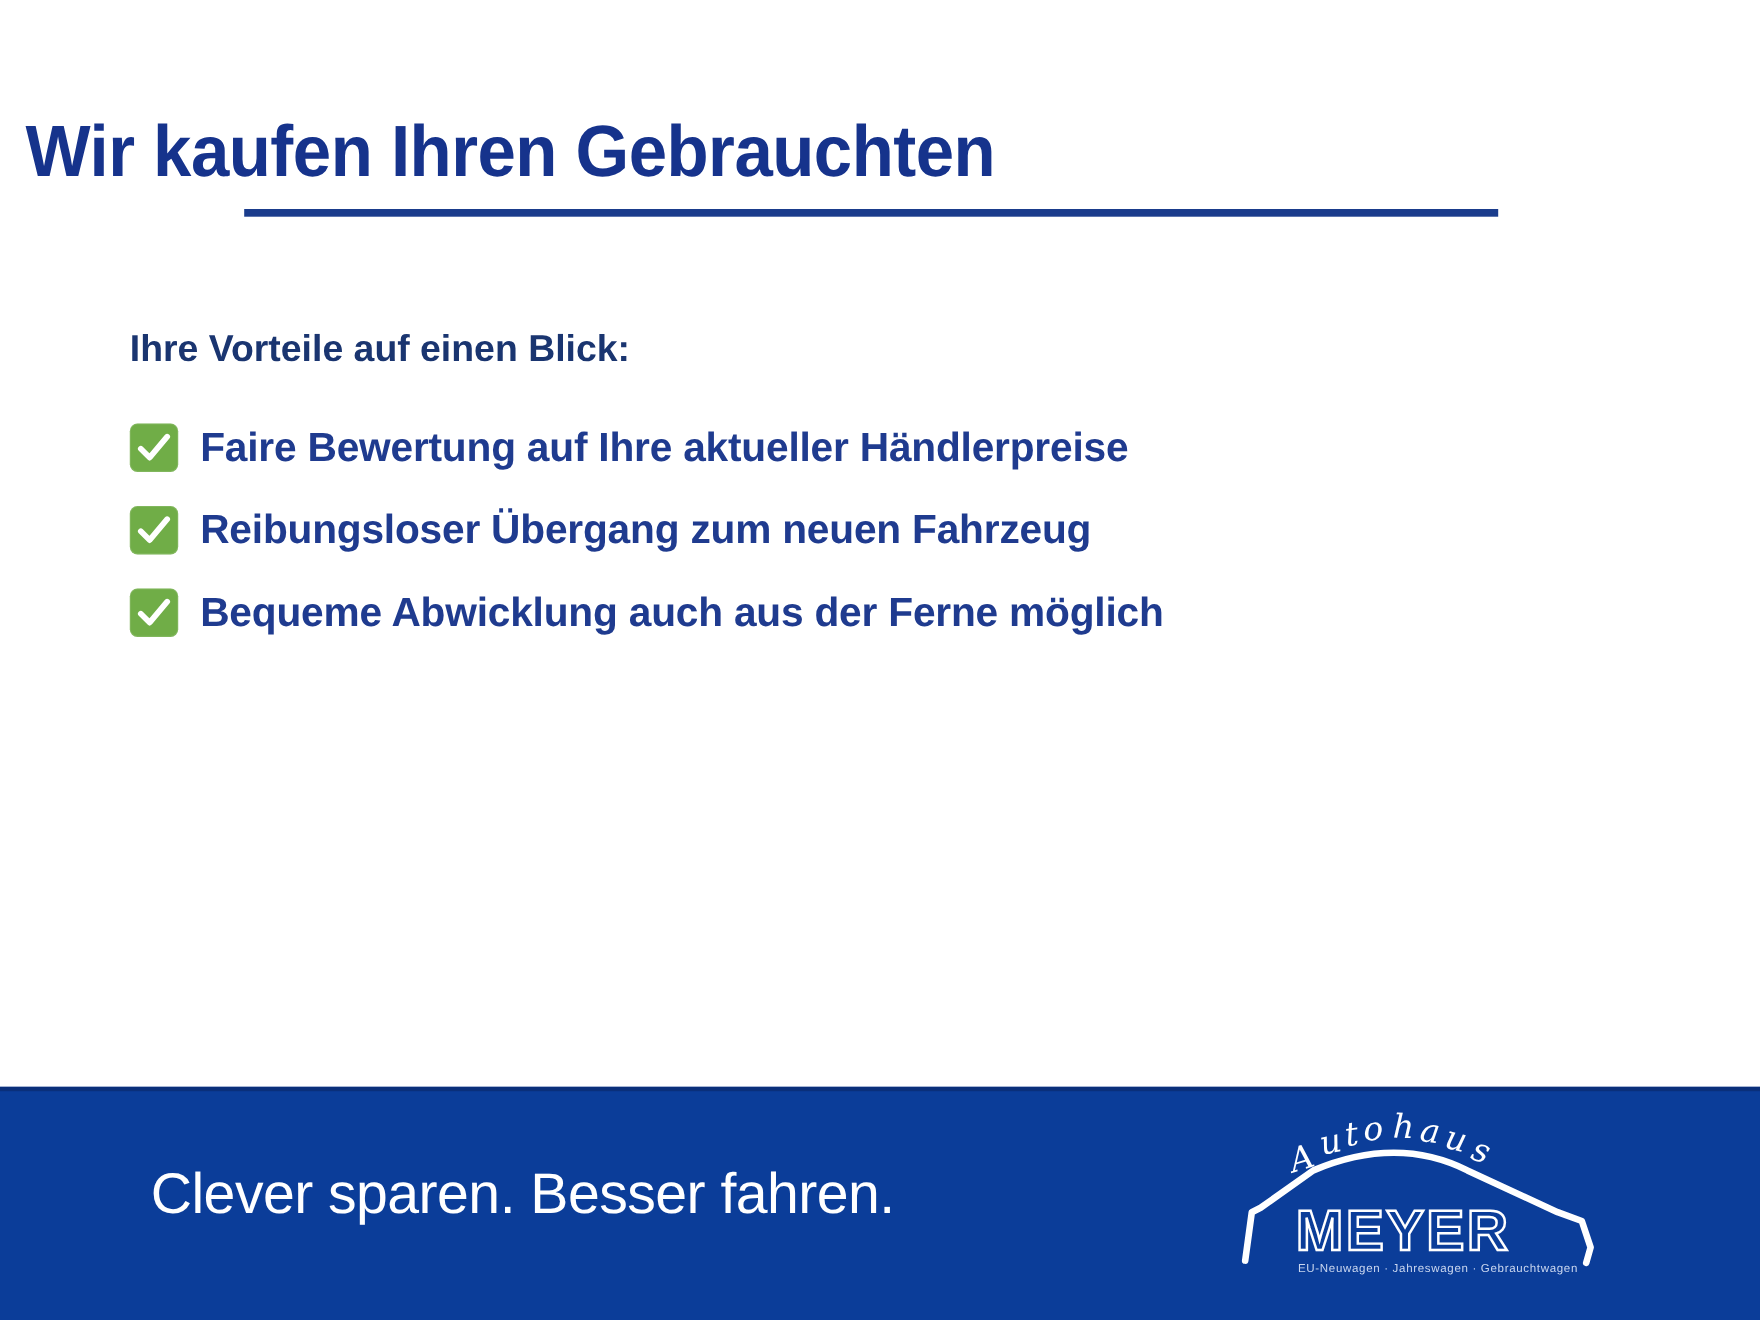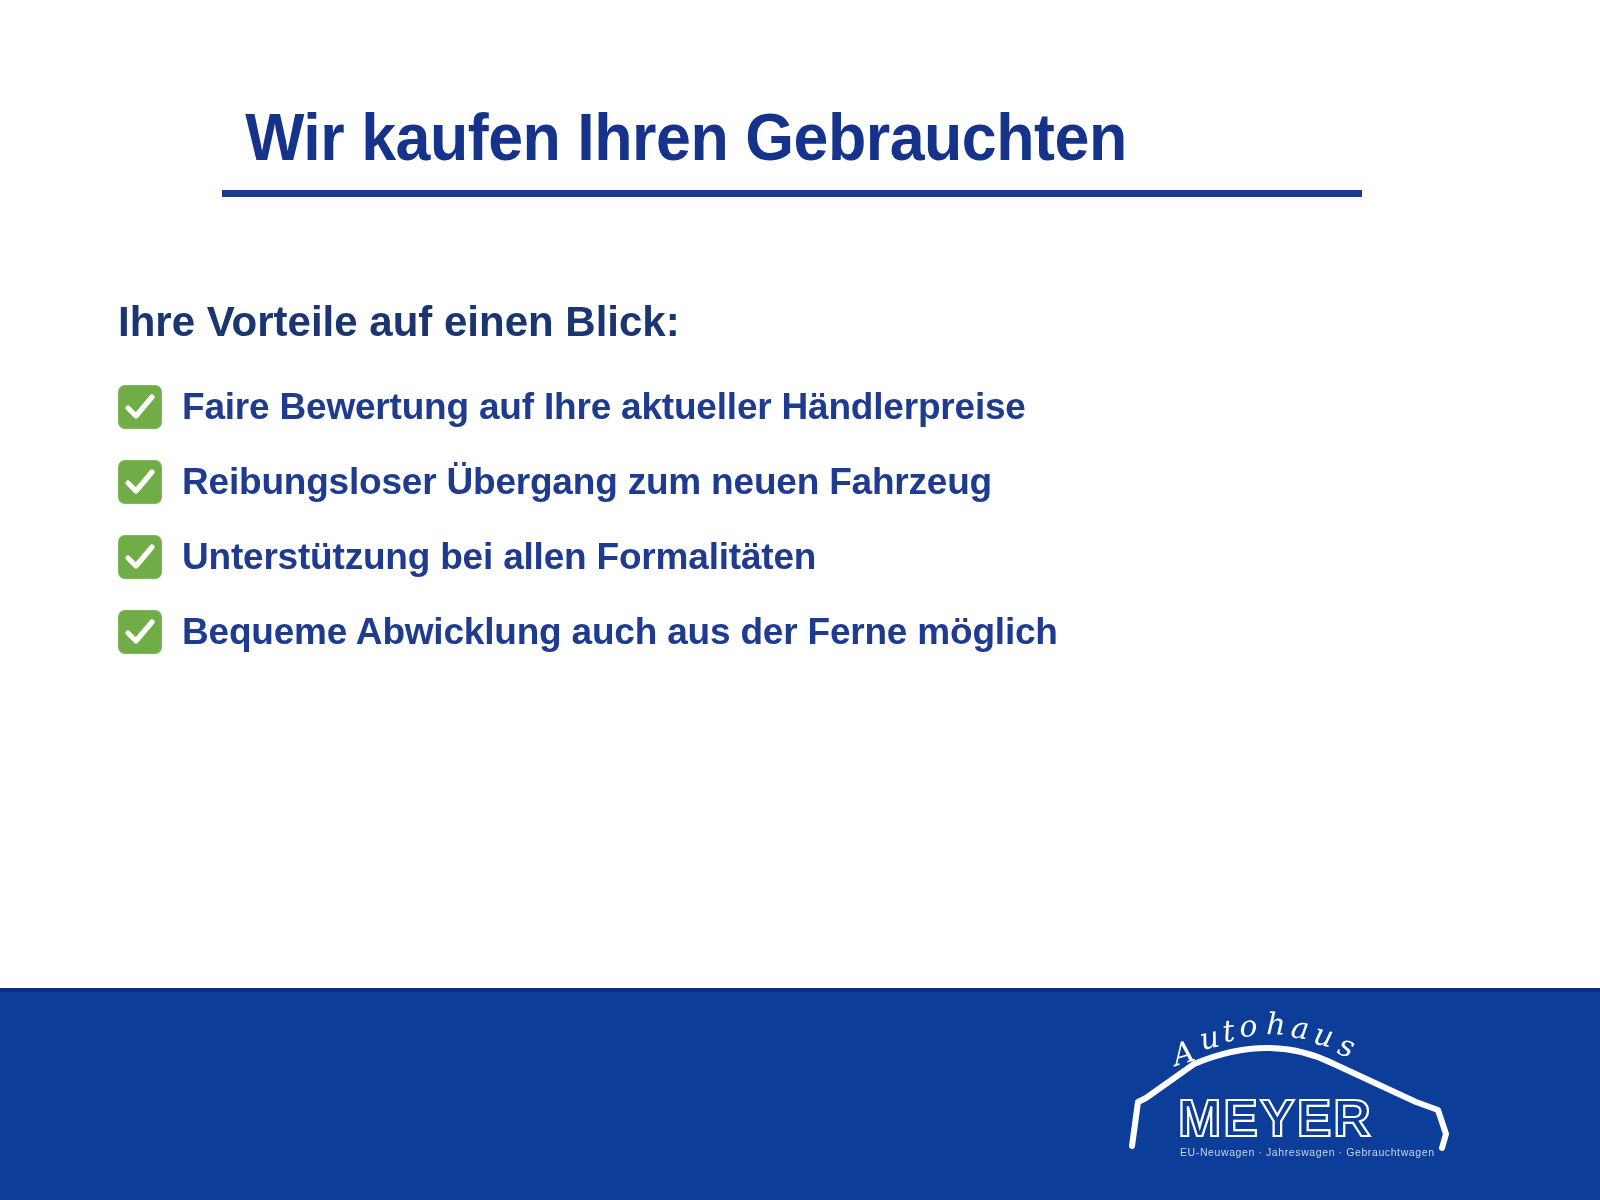--- a/index.html
+++ b/index.html
@@ -20,21 +20,21 @@
     inset: 0;
     background: #ffffff;
   }
 
   
   .title-block {
     position: absolute;
     left: 0;
     top: 104px;
     width: 1372px;
-    text-align: center;
+    text-align: left;
   }
   .title {
     display: inline-block;
     font-size: 66px;
     font-weight: 700;
     color: #16338c;
     letter-spacing: -0.5px;
     line-height: 1.0;
     transform: scaleX(0.95);
     transform-origin: center;
@@ -47,21 +47,21 @@
     width: 1140px;
     height: 7px;
     background: #1a3c8c;
   }
 
   
   .subtitle {
     position: absolute;
     left: 118px;
     top: 298px;
-    font-size: 42px;
+    font-size: 34px;
     font-weight: 700;
     color: #1a3570;
     letter-spacing: 0px;
     white-space: nowrap;
   }
 
   
   .benefits {
     position: absolute;
     left: 118px;
@@ -183,42 +183,35 @@
 
     <div class="benefit-row">
       <span class="check-box">
         <svg viewBox="0 0 34 34" aria-hidden="true">
           <path d="M5 18 L13 26 L29 7" fill="none" stroke="#ffffff" stroke-width="5.2" stroke-linecap="round" stroke-linejoin="round"></path>
         </svg>
       </span>
       <span class="benefit-text">Reibungsloser Übergang zum neuen Fahrzeug</span>
     </div>
 
-    <div class="benefit-row">
-      <span class="check-box">
-        <svg viewBox="0 0 34 34" aria-hidden="true">
-          <path d="M5 18 L13 26 L29 7" fill="none" stroke="#ffffff" stroke-width="5.2" stroke-linecap="round" stroke-linejoin="round"></path>
-        </svg>
-      </span>
-      <span class="benefit-text">Unterstützung bei allen Formalitäten</span>
-    </div>
 
     <div class="benefit-row">
       <span class="check-box">
         <svg viewBox="0 0 34 34" aria-hidden="true">
           <path d="M5 18 L13 26 L29 7" fill="none" stroke="#ffffff" stroke-width="5.2" stroke-linecap="round" stroke-linejoin="round"></path>
         </svg>
       </span>
       <span class="benefit-text">Bequeme Abwicklung auch aus der Ferne möglich</span>
     </div>
 
   </div>
 
   <div class="banner">
 
+    <div class="banner-tagline">Clever sparen. Besser fahren.</div>
 
     <div class="logo">
       <svg viewBox="0 0 340 160" aria-hidden="true">
 
         <path d="M12 140 L18 96 L26 92 L74 58 Q150 26 214 58 L296 96 L318 104 L326 128 L322 142" fill="none" stroke="#ffffff" stroke-width="6" stroke-linecap="round" stroke-linejoin="round"></path>
 
         <g>
           <text class="logo-script" x="56" y="60" transform="rotate(-17 56 60)">A</text>
           <text class="logo-script" x="82" y="44" transform="rotate(-12 82 44)">u</text>
           <text class="logo-script" x="104" y="36" transform="rotate(-8 104 36)">t</text>

